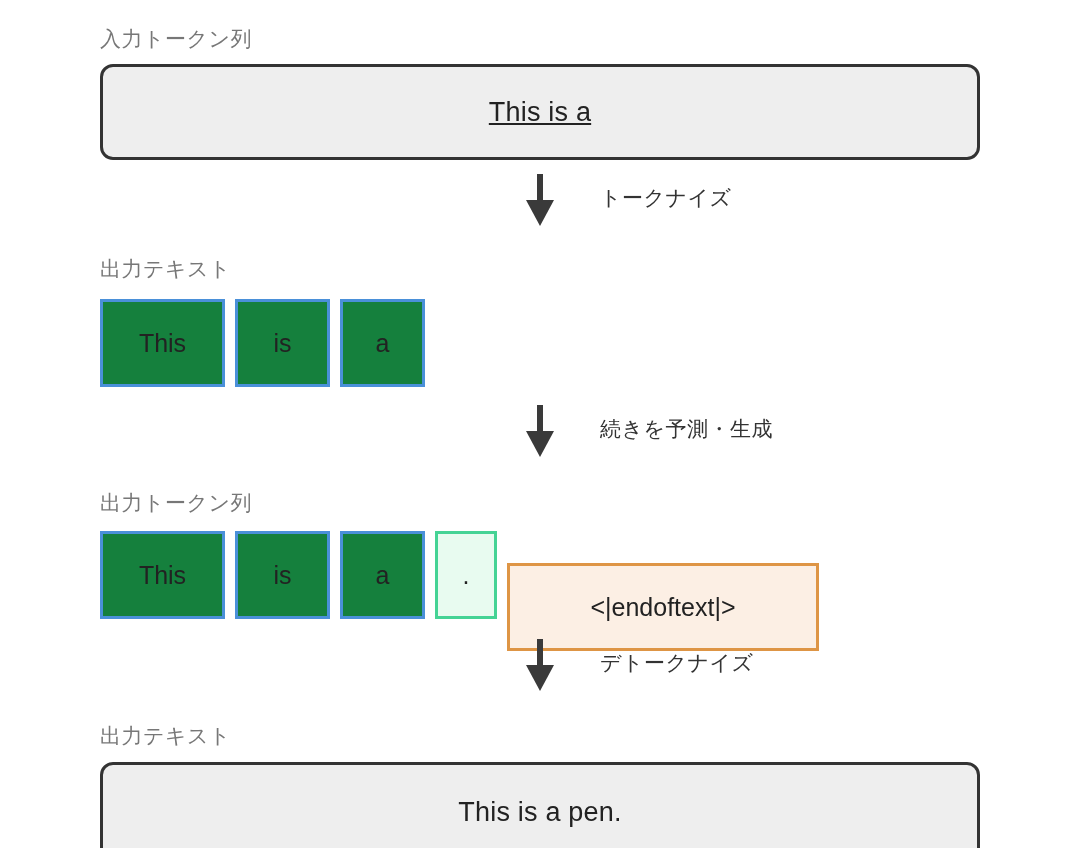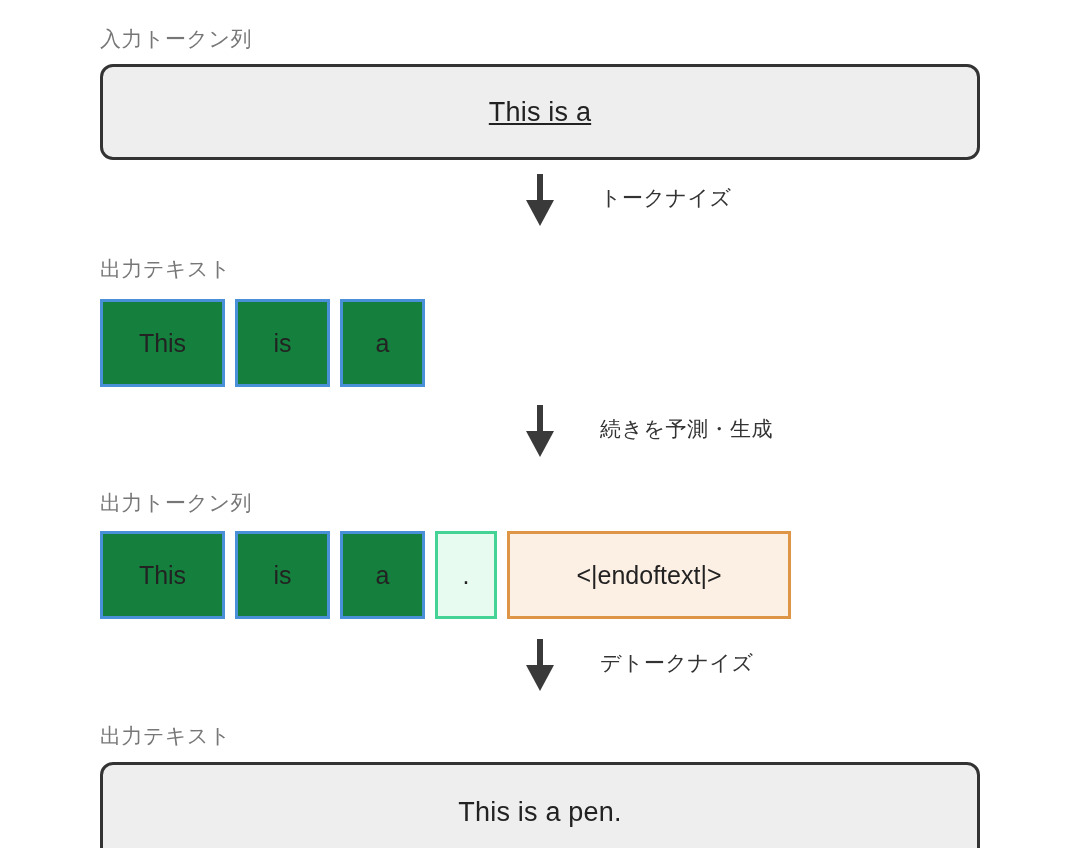--- a/index.html
+++ b/index.html
@@ -166,21 +166,21 @@
       </div>
       <div class="token blue" style="width: 95px;">
         <span>is</span>
       </div>
       <div class="token blue" style="width: 85px;">
         <span>a</span>
       </div>
       <div class="token green" style="width: 62px;">
         <span>.</span>
       </div>
-      <div class="token orange" style="width: 284px;">
+      <div class="token orange" style="width: 312px; margin-top: 32px;">
         <span>&lt;|endoftext|&gt;</span>
       </div>
     </div>
 
   <div class="arrow-group" style="top:639px;">
     <div class="arrow">
       <div class="arrow-stem"></div>
       <div class="arrow-head"></div>
     </div>
     <div class="arrow-label">デトークナイズ</div>

